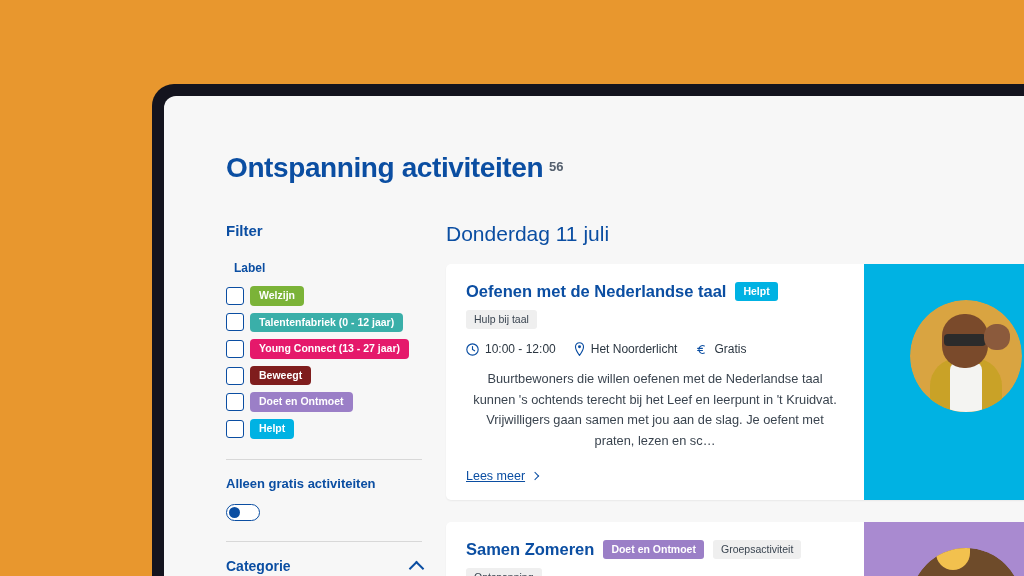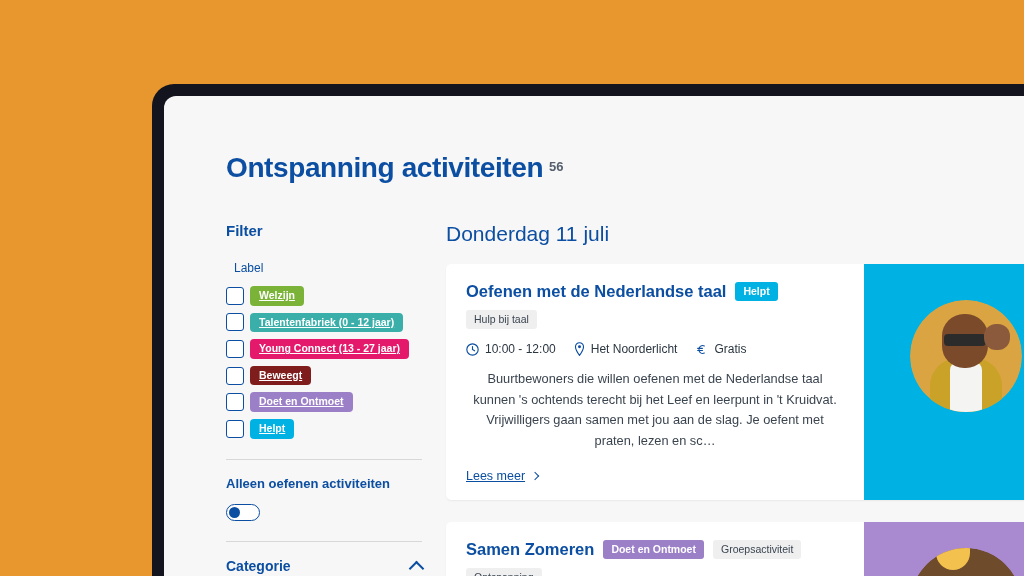--- a/index.html
+++ b/index.html
@@ -68,21 +68,21 @@
   
   .sidebar { width: 200px; flex: 0 0 200px; }
   .sidebar h2 {
     font-size: 15px;
     color: #0B4EA2;
     font-weight: 800;
     margin: 0 0 22px 0;
   }
   .filter-group-title {
     font-size: 12px;
-    font-weight: 400;
+    font-weight: 700;
     color: #0B4EA2;
     margin-bottom: 11px;
     padding-left: 8px;
   }
   .chips {
     display: flex;
     flex-wrap: wrap;
     gap: 7px 6px;
     max-width: 198px;
   }
@@ -96,21 +96,20 @@
   }
   .chip {
     display: inline-block;
     padding: 3px 9px 4px 9px;
     border-radius: 4px;
     font-size: 10.5px;
     font-weight: 700;
     color: #fff;
     white-space: nowrap;
     line-height: 1.2;
-    text-decoration: underline;
   }
   .sep {
     height: 1px;
     background: #d8d8d8;
     margin: 20px 0 16px 0;
     width: 196px;
   }
   .free-title {
     font-size: 13px;
     font-weight: 800;
@@ -285,21 +284,21 @@
                 <span class="chip" style="background:#9B7FC7">Doet en Ontmoet</span>
               </div>
               <div class="chip-row">
                 <span class="chk"></span>
                 <span class="chip" style="background:#00B2E3">Helpt</span>
               </div>
             </div>
 
             <div class="sep"></div>
 
-            <div class="free-title">Alleen oefenen activiteiten</div>
+            <div class="free-title">Alleen gratis activiteiten</div>
             <div class="toggle"></div>
 
             <div class="sep"></div>
 
             <div class="cat-head">
               <span class="t">Categorie</span>
               <span class="chev"></span>
             </div>
 
           </aside>

